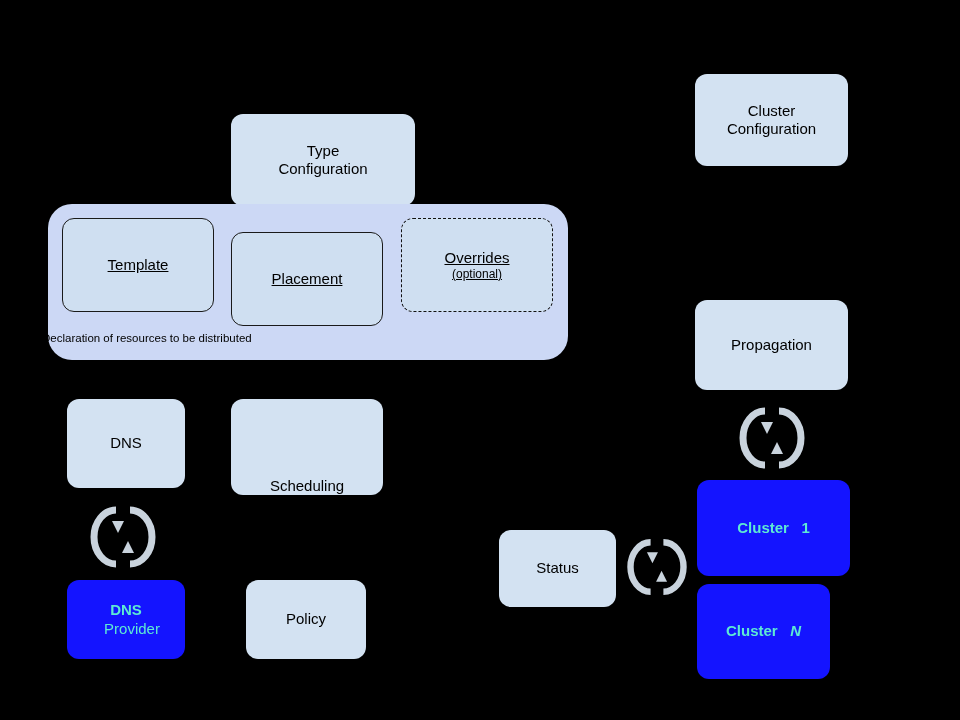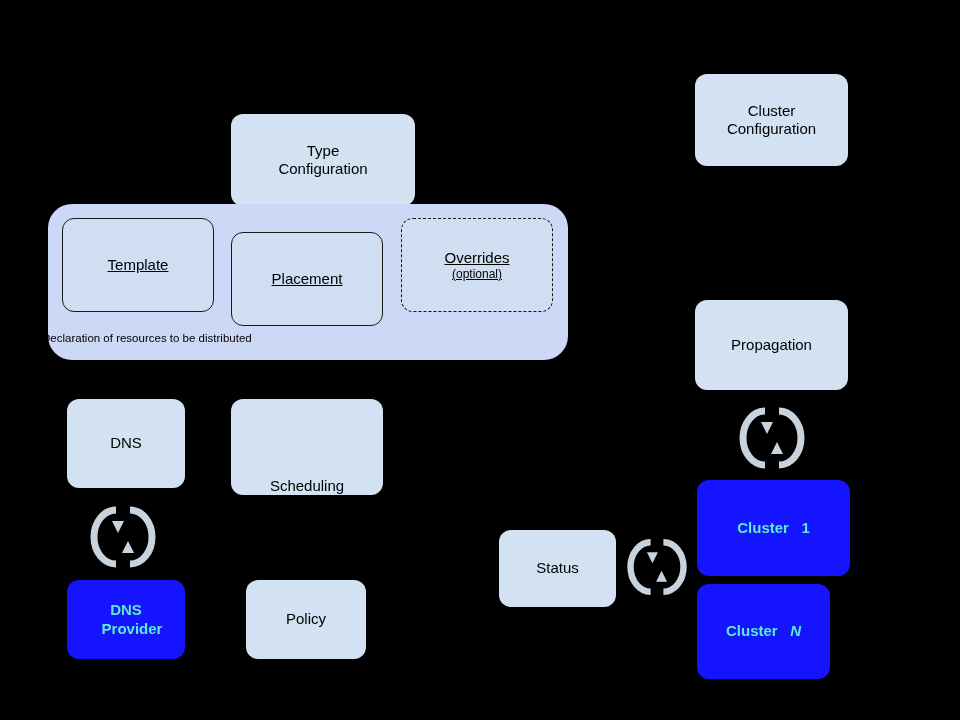--- a/index.html
+++ b/index.html
@@ -33,21 +33,21 @@
   }
   .node .lbl { display: block; }
   .node .lbl2 { display: block; }
 
   .node.blue {
     background: #1414ff;
     color: #5eead4;
     font-weight: bold;
     box-shadow: 3px 3px 3px rgba(0,0,0,0.75);
   }
-  .node.blue .lbl2 { font-style: italic; font-weight: bold; padding-left: 12px; }
+  .node.blue .lbl2 { font-style: italic; font-weight: normal; padding-left: 12px; }
 
   
   .group-box {
     position: absolute;
     box-sizing: border-box;
     background: #ccd8f5;
     border-radius: 24px;
     box-shadow: 3px 3px 3px rgba(0,0,0,0.75);
   }
   .group-caption {

